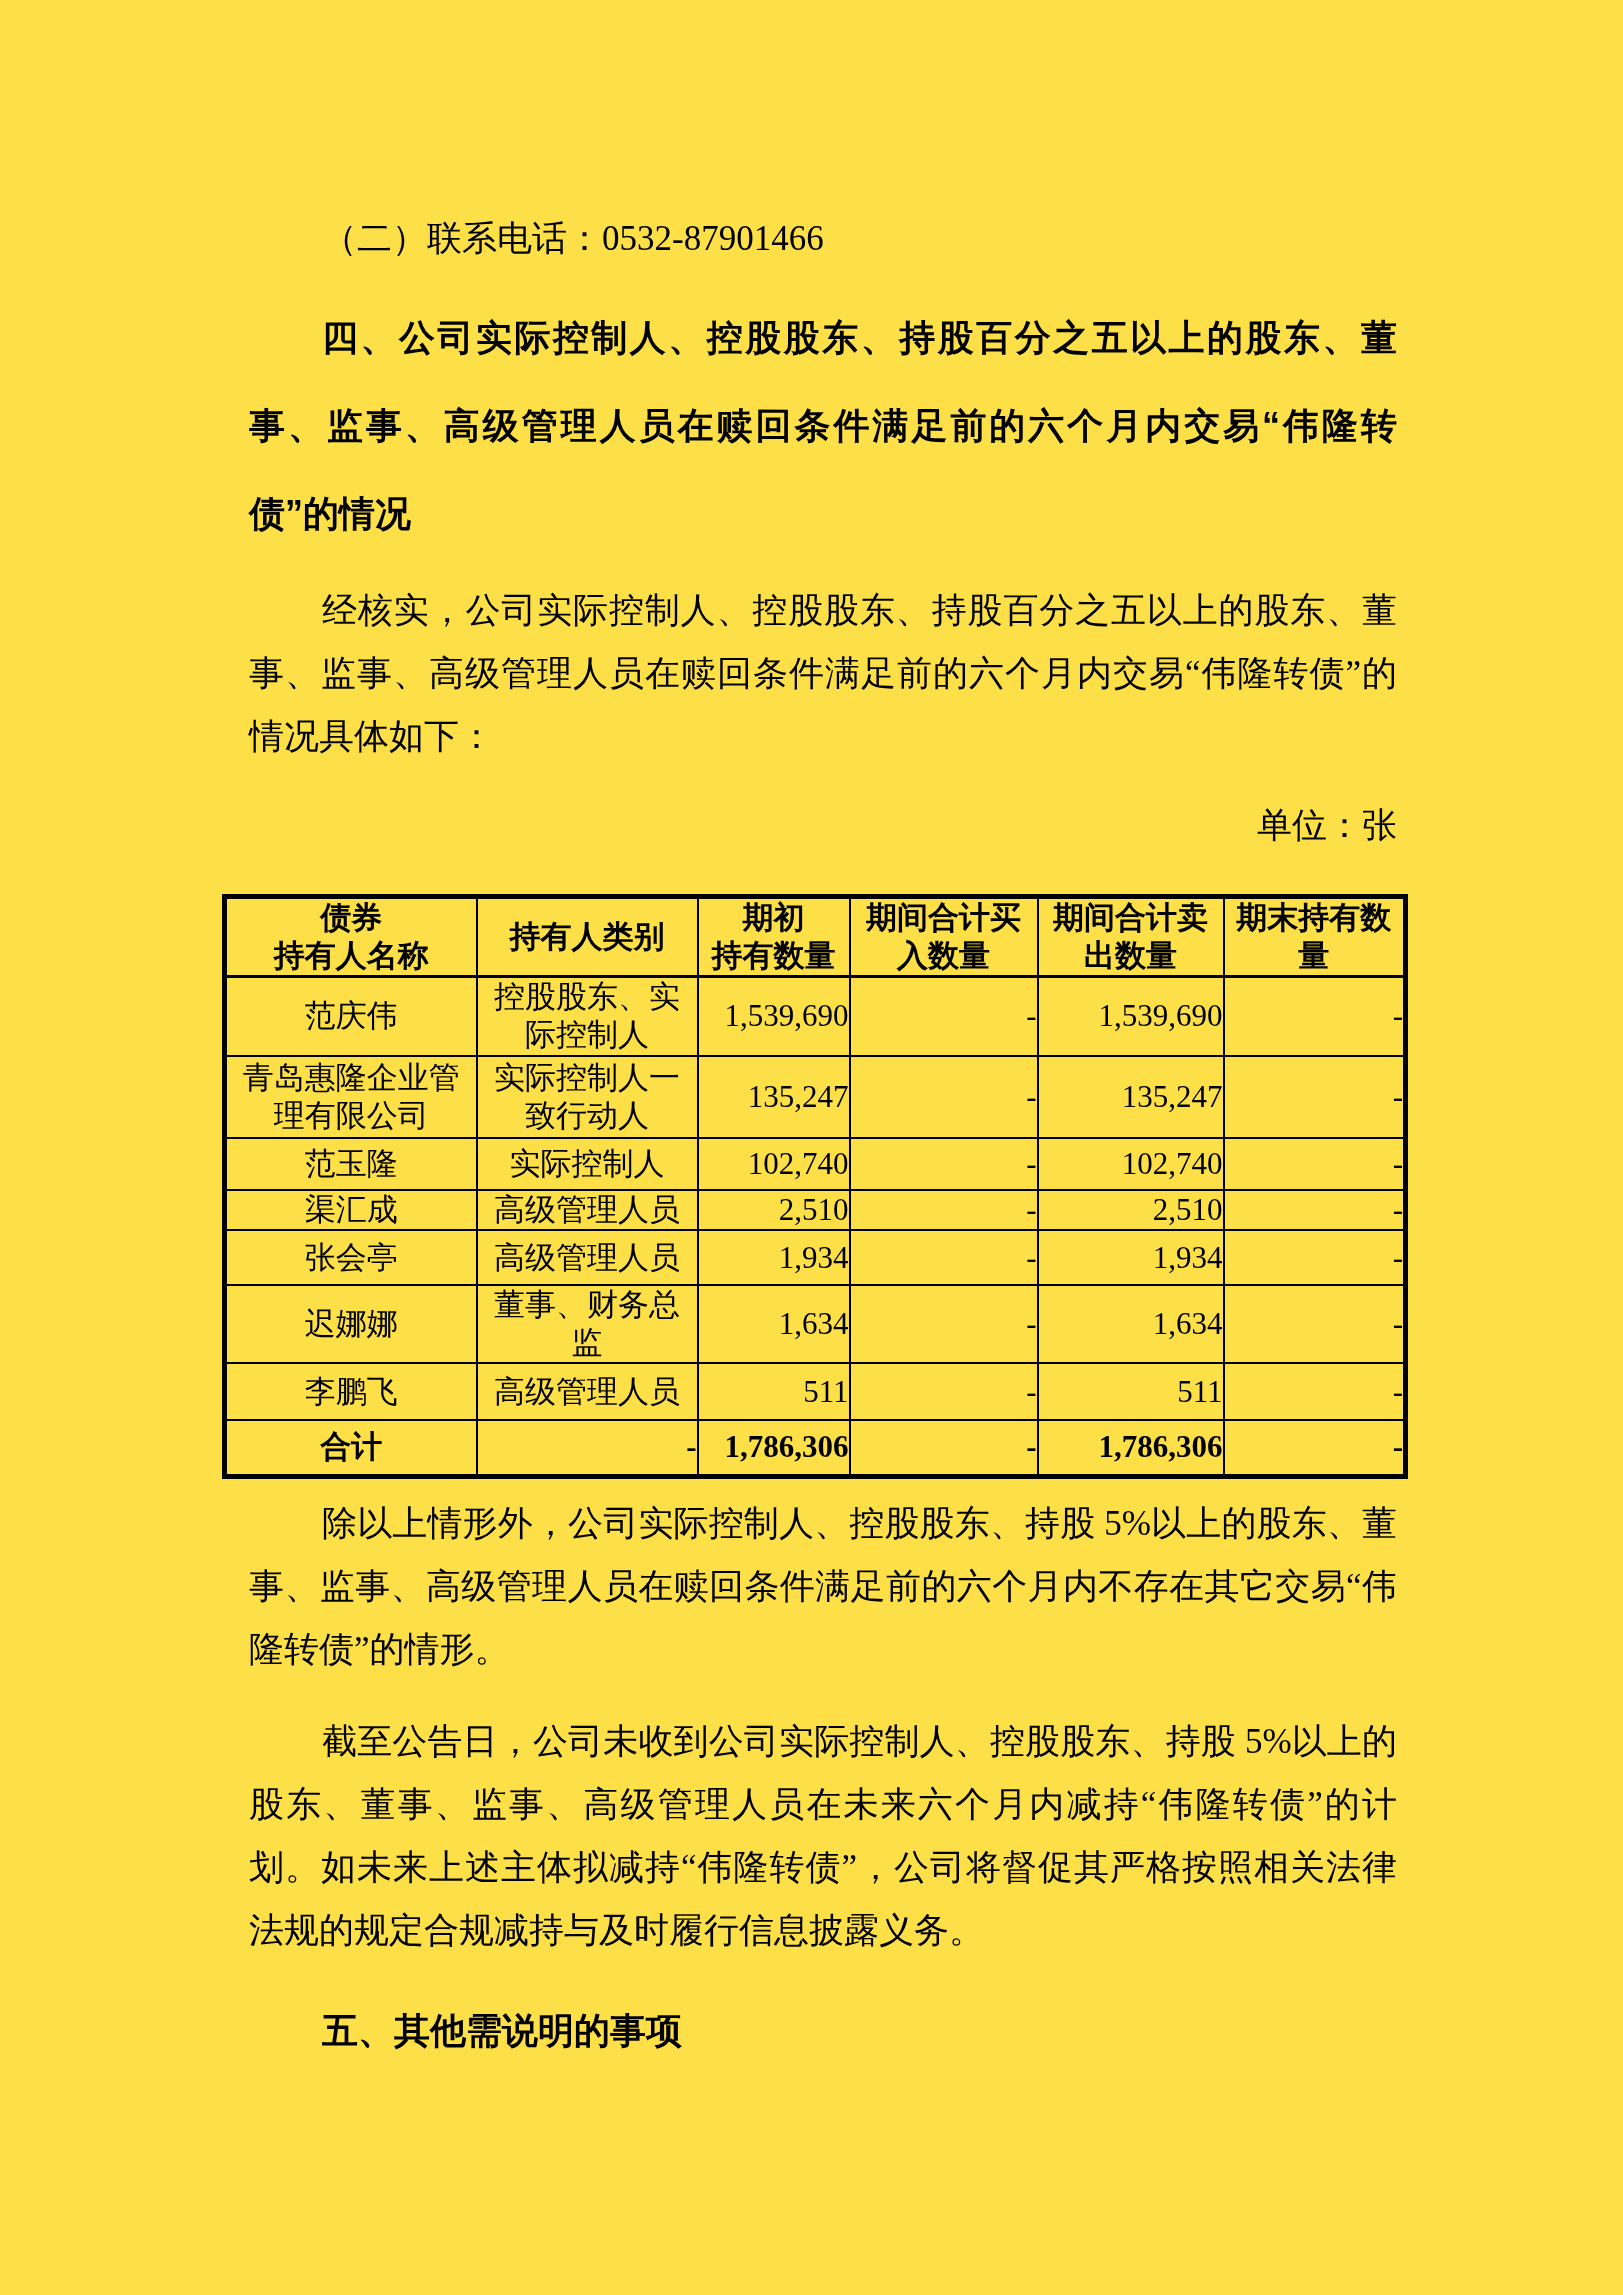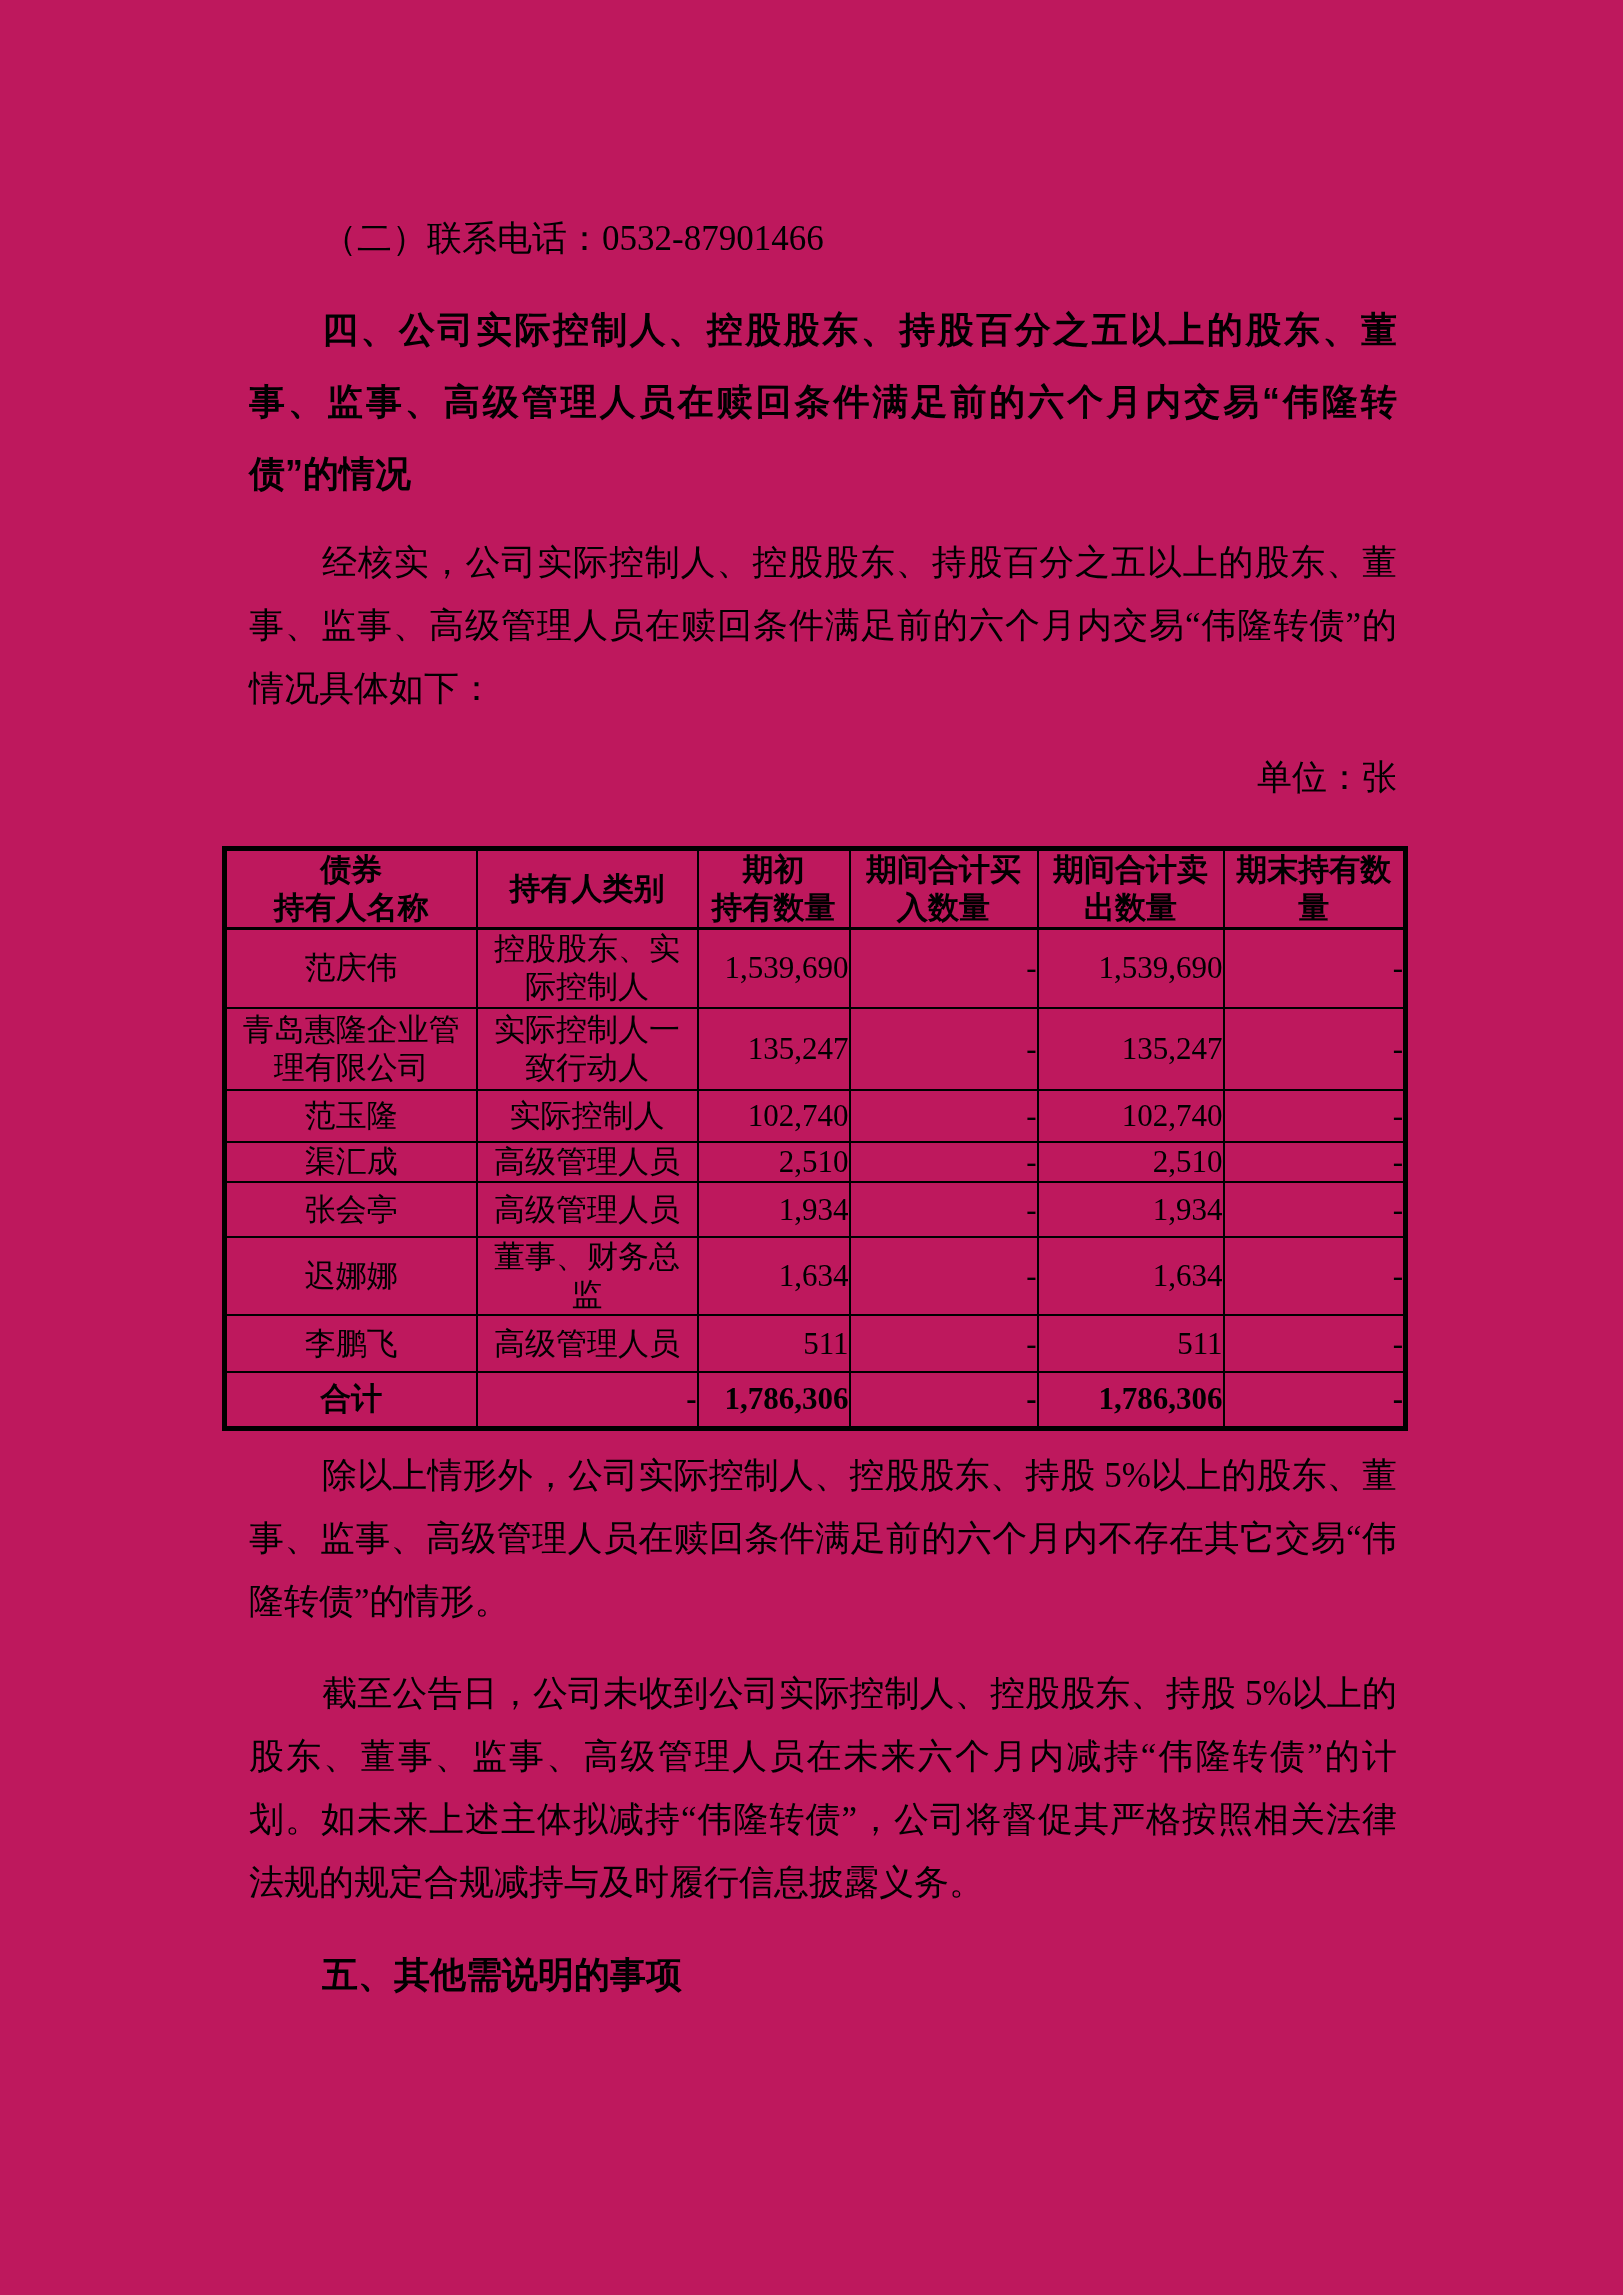--- a/index.html
+++ b/index.html
@@ -1,38 +1,38 @@
 <!DOCTYPE html>
 <html style="font-size:10.5px"><head>
 <meta charset="utf-8">
 <style>
   html,body{margin:0;padding:0;background:#ffffff;}
   .page{
     position:relative;
     width:1623px;
     height:2295px;
-    background:#be185d;
+    background:#fde047;
     box-sizing:border-box;
     padding:0 226px 0 249px;
     overflow:hidden;
     font-family:"Liberation Serif","DejaVu Serif",serif;
     color:#000000;
   }
   .body-par{
     font-size:35px;
     line-height:63px;
     text-align:justify;
     margin:0;
   }
   .indent{ text-indent:73px; }
   .heading{
     font-family:"Liberation Sans","DejaVu Sans",sans-serif;
     font-weight:bold;
     font-size:36px;
-    line-height:72px;
+    line-height:88px;
     text-align:justify;
     text-indent:73px;
     margin:0;
   }
   .contact-line{ margin-top:207px; }
   .heading-4{ margin-top:24px; }
   .intro-par{ margin-top:21px; }
   .unit-line{
     margin-top:25.5px;
     font-size:35px;

